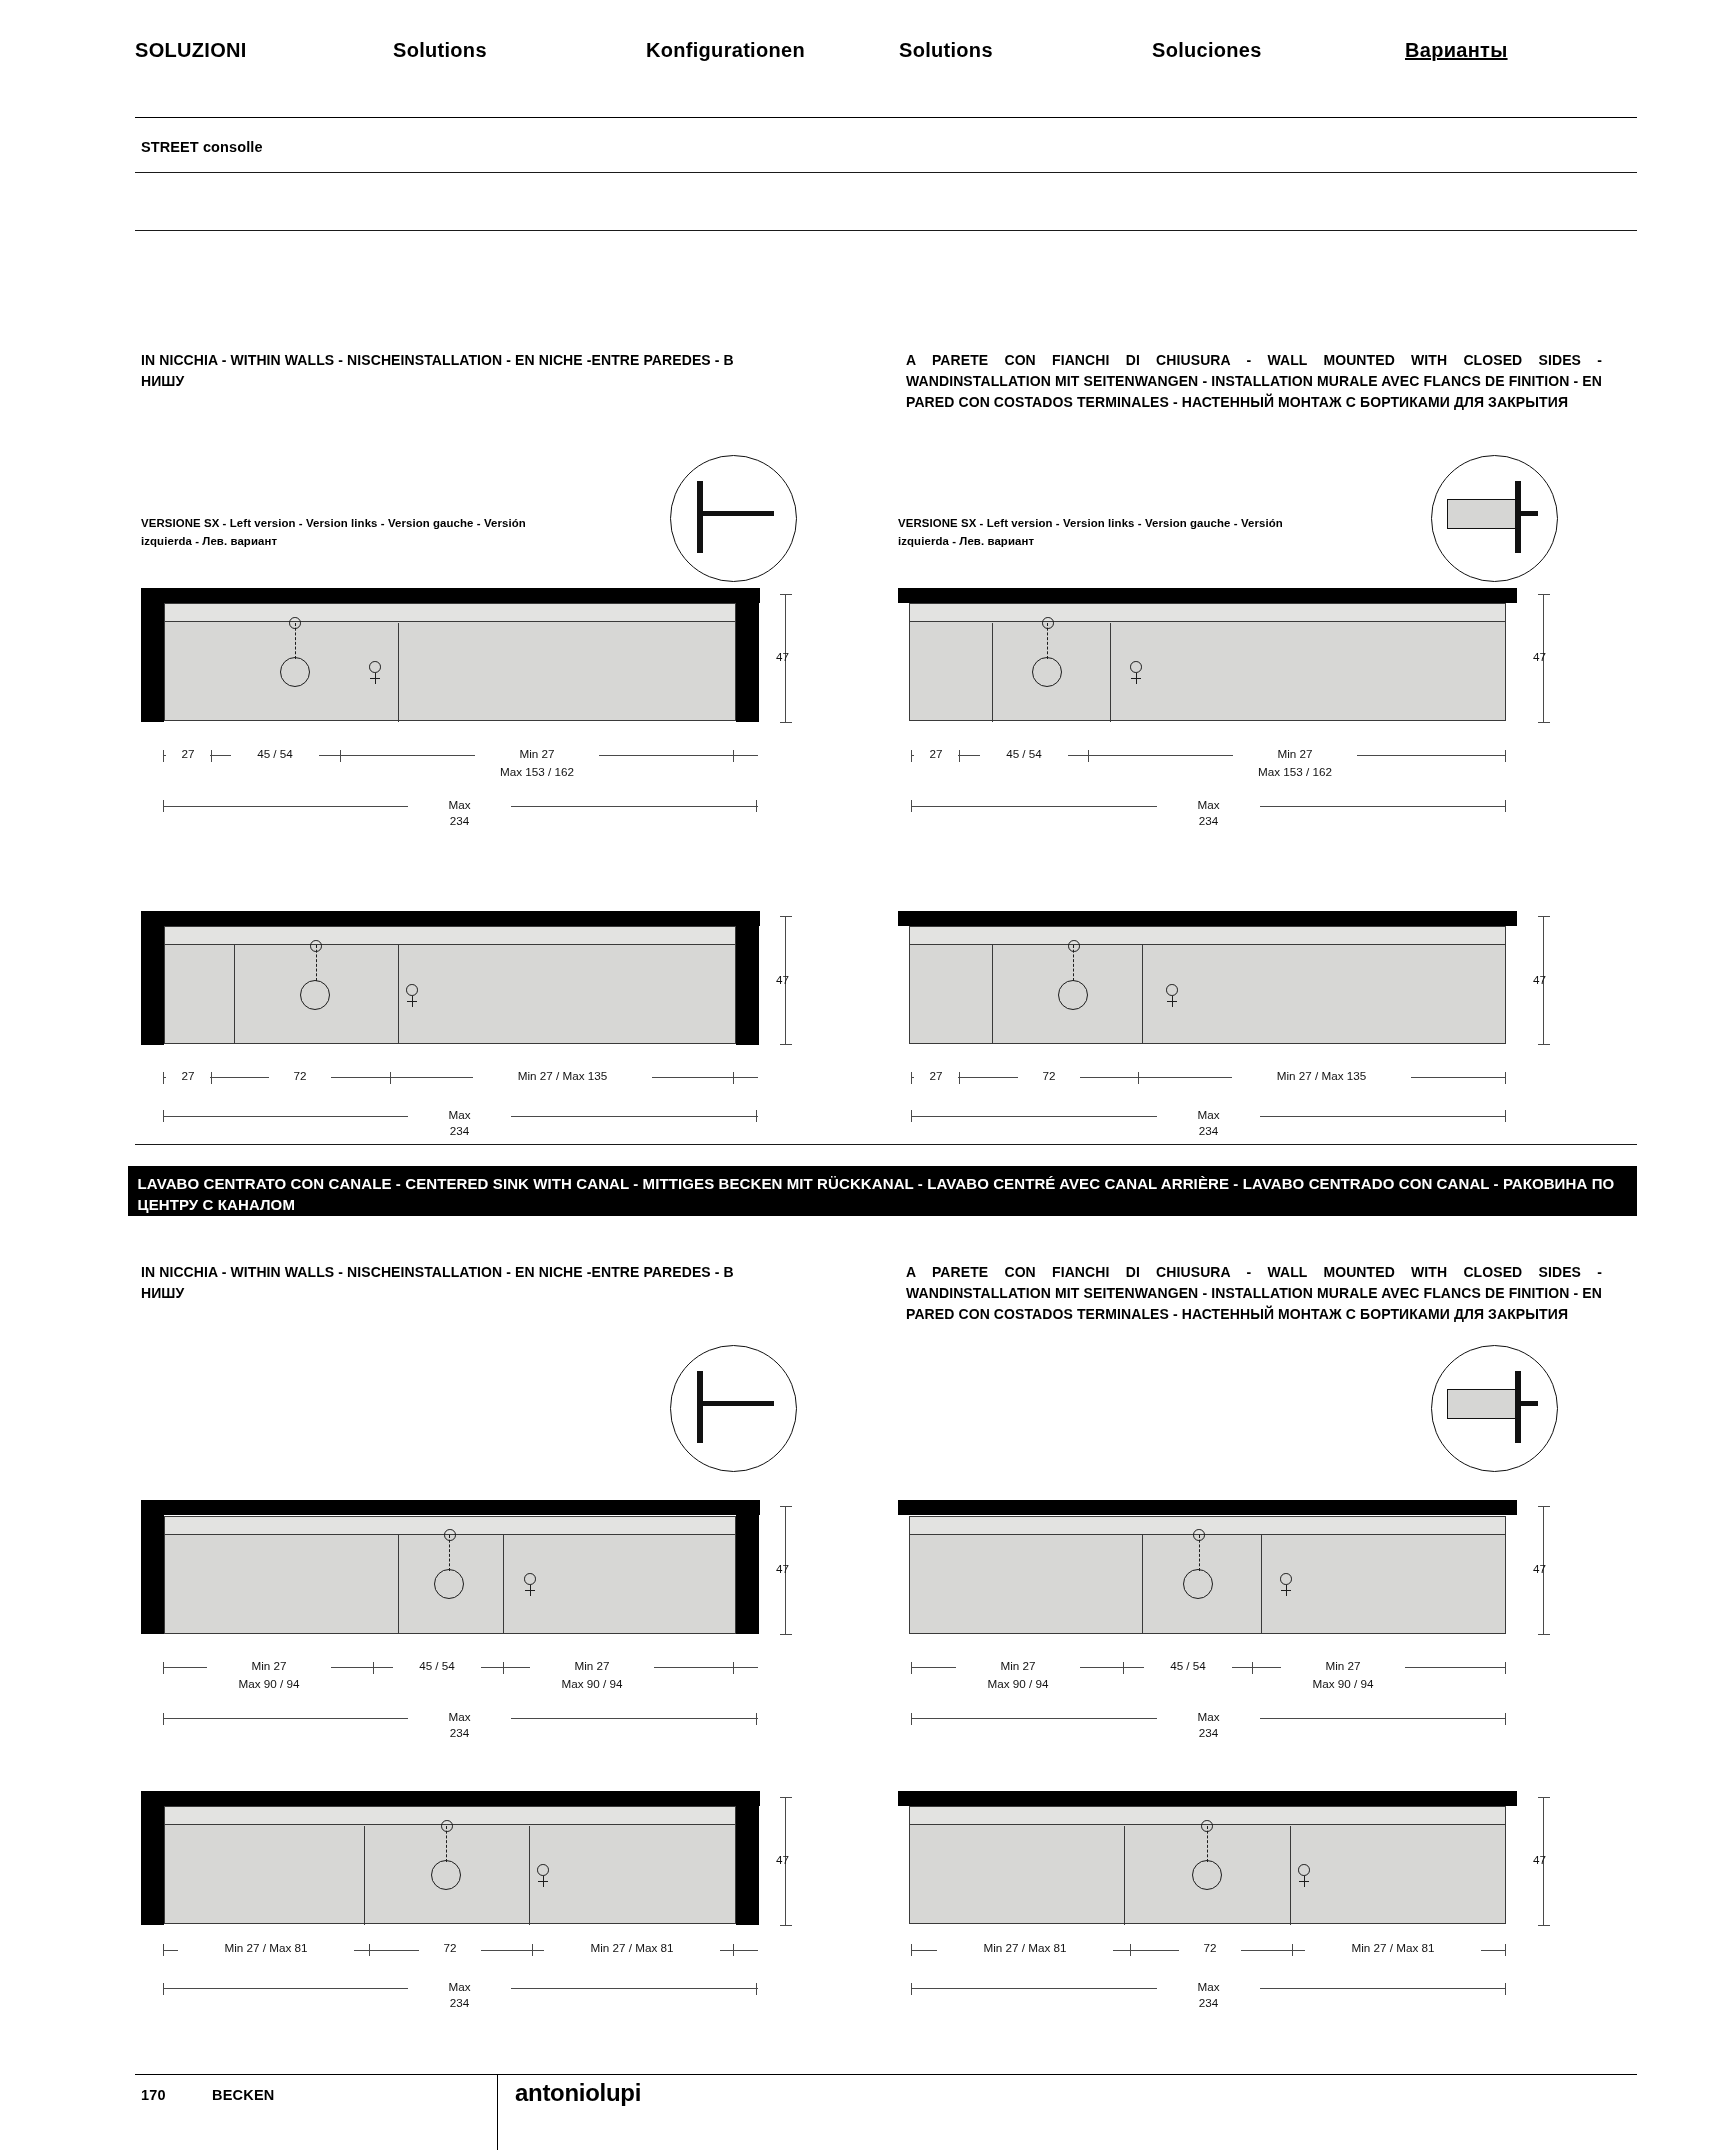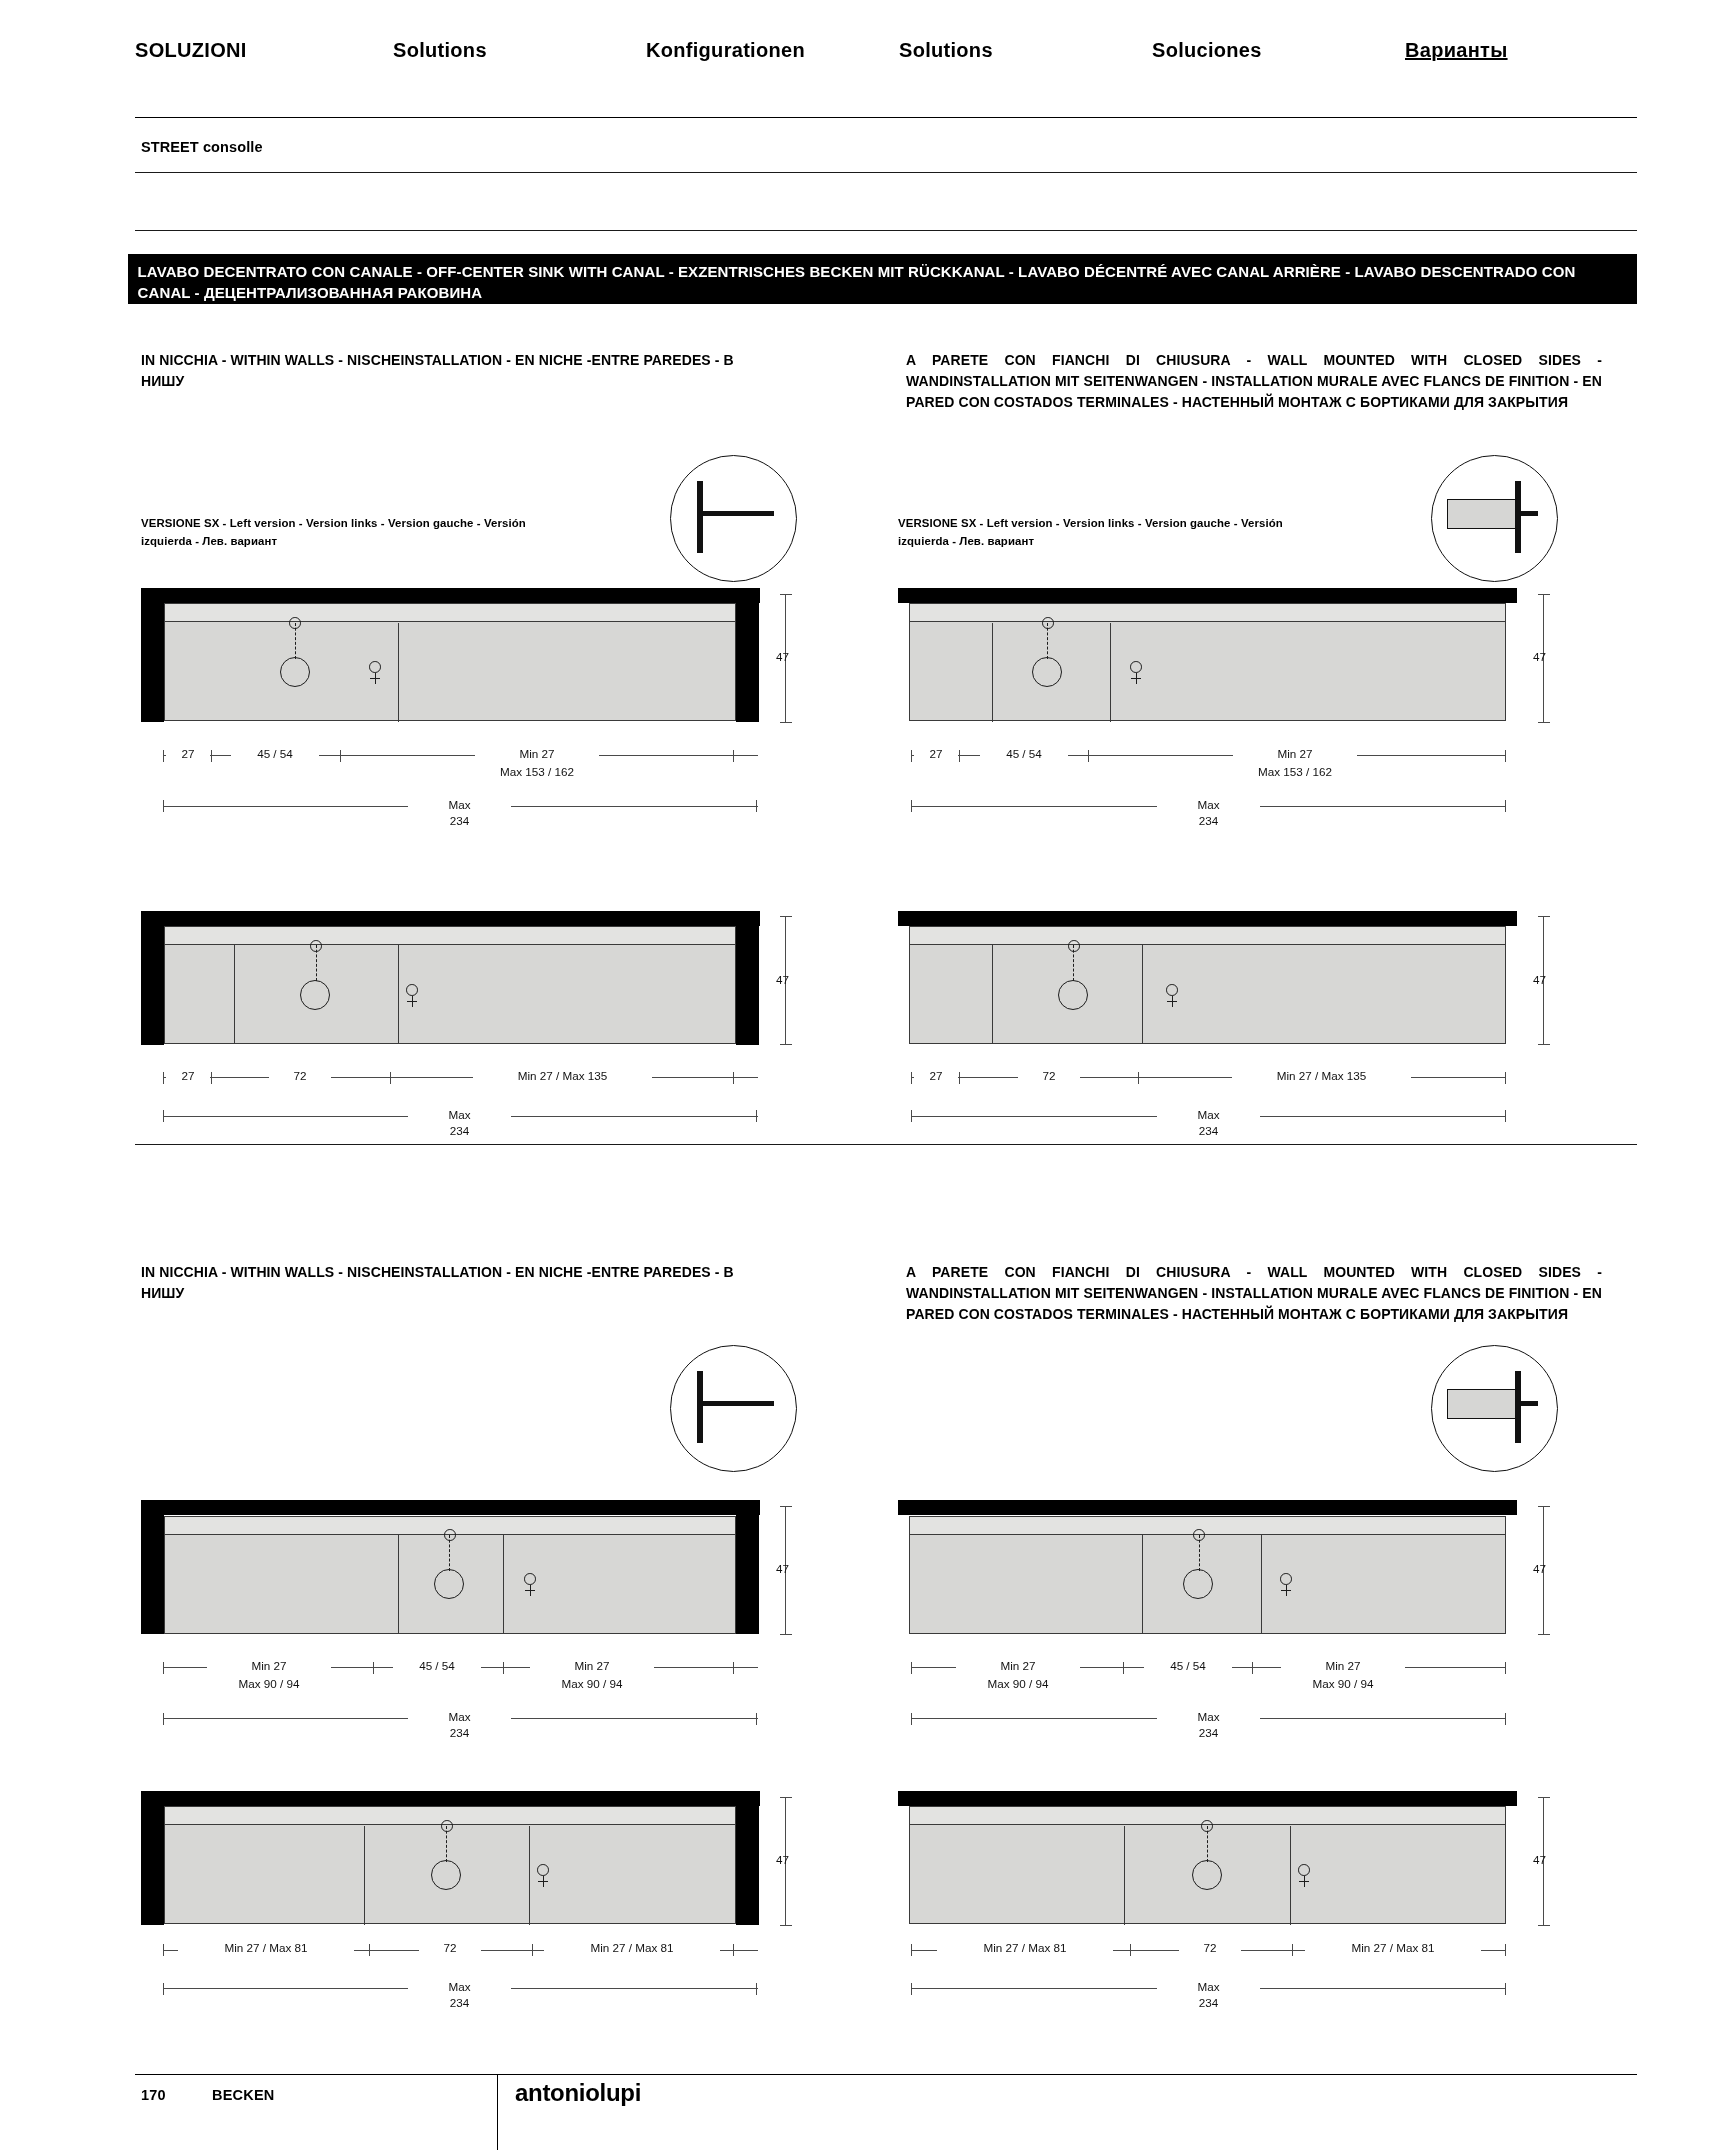--- a/index.html
+++ b/index.html
@@ -286,21 +286,20 @@
     <div class="header-item h-3">Solutions</div>
     <div class="header-item h-4">Soluciones</div>
     <div class="header-item h-5">Варианты</div>
   </div>
 
   <div class="rule hrule-1"></div>
   <div class="street-consolle">STREET consolle</div>
   <div class="rule rule-thin hrule-2"></div>
   <div class="rule rule-thin hrule-3"></div>
 
-  <div class="banner banner-1">LAVABO DECENTRATO CON CANALE - OFF-CENTER SINK WITH CANAL - EXZENTRISCHES BECKEN MIT RÜCKKANAL -  LAVABO DÉCENTRÉ AVEC CANAL ARRIÈRE - LAVABO DESCENTRADO CON CANAL - ДЕЦЕНТРАЛИЗОВАННАЯ РАКОВИНА</div>
 
   <div class="col-head ch-1a">IN NICCHIA - WITHIN WALLS - NISCHEINSTALLATION - EN NICHE -ENTRE PAREDES - В НИШУ</div>
   <div class="col-head justify ch-1b">A PARETE CON FIANCHI DI CHIUSURA - WALL MOUNTED WITH CLOSED SIDES - WANDINSTALLATION MIT SEITENWANGEN - INSTALLATION MURALE AVEC FLANCS DE FINITION - EN PARED CON COSTADOS TERMINALES - НАСТЕННЫЙ МОНТАЖ С БОРТИКАМИ ДЛЯ ЗАКРЫТИЯ</div>
 
   <div class="version-label vl-1a">VERSIONE SX - Left version - Version links - Version gauche - Versión izquierda - Лев. вариант</div>
   <div class="version-label vl-1b">VERSIONE SX - Left version - Version links - Version gauche - Versión izquierda - Лев. вариант</div>
 
   <div class="circle-icon ci-1a">
     <div class="ci-vstem" style="left:26px; top:25px; width:6.2px; height:72px;"></div>
     <div class="ci-hstem" style="left:26px; top:55px; width:77px; height:4.8px;"></div>
@@ -455,20 +454,21 @@
     <div class="dim-label" style="left:1232px; top:1069px; width:179px; background:#fff;">Min 27 / Max 135</div>
 
     <div class="dim-h" style="left:911px; top:1116px; width:595px;"></div>
     <div class="tick-v" style="left:911px; top:1110px;"></div>
     <div class="tick-v" style="left:1505px; top:1110px;"></div>
     <div class="dim-label" style="left:1157px; top:1108px; width:103px; background:#fff;">Max</div>
     <div class="dim-label" style="left:1157px; top:1124px; width:103px;">234</div>
   </div>
 
   <div class="rule rule-thin" style="left:135px; top:1144px; width:1502px;"></div>
+  <div class="banner banner-2">LAVABO CENTRATO CON CANALE - CENTERED SINK WITH CANAL - MITTIGES BECKEN MIT RÜCKKANAL - LAVABO CENTRÉ AVEC CANAL ARRIÈRE - LAVABO CENTRADO CON CANAL - РАКОВИНА ПО ЦЕНТРУ С КАНАЛОМ</div>
 
   <div class="col-head ch-2a">IN NICCHIA - WITHIN WALLS - NISCHEINSTALLATION - EN NICHE -ENTRE PAREDES - В НИШУ</div>
   <div class="col-head justify ch-2b">A PARETE CON FIANCHI DI CHIUSURA - WALL MOUNTED WITH CLOSED SIDES - WANDINSTALLATION MIT SEITENWANGEN - INSTALLATION MURALE AVEC FLANCS DE FINITION - EN PARED CON COSTADOS TERMINALES - НАСТЕННЫЙ МОНТАЖ С БОРТИКАМИ ДЛЯ ЗАКРЫТИЯ</div>
 
   <div class="circle-icon ci-2a">
     <div class="ci-vstem" style="left:26px; top:25px; width:6.2px; height:72px;"></div>
     <div class="ci-hstem" style="left:26px; top:55px; width:77px; height:4.8px;"></div>
   </div>
   <div class="circle-icon ci-2b">
     <div class="ci-plate" style="left:15px; top:43px; width:69px; height:30px;"></div>

